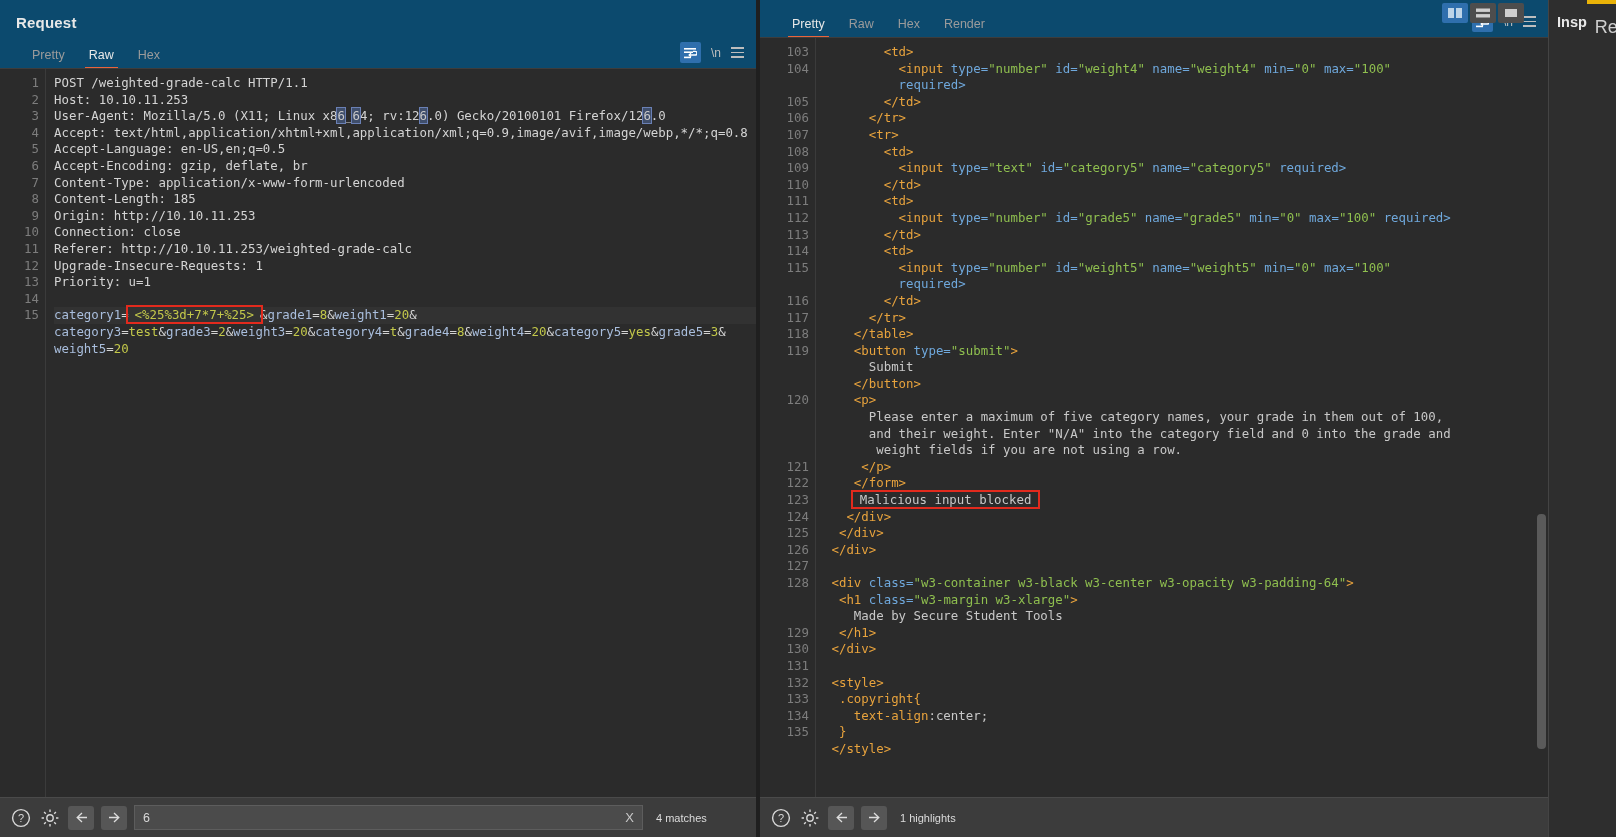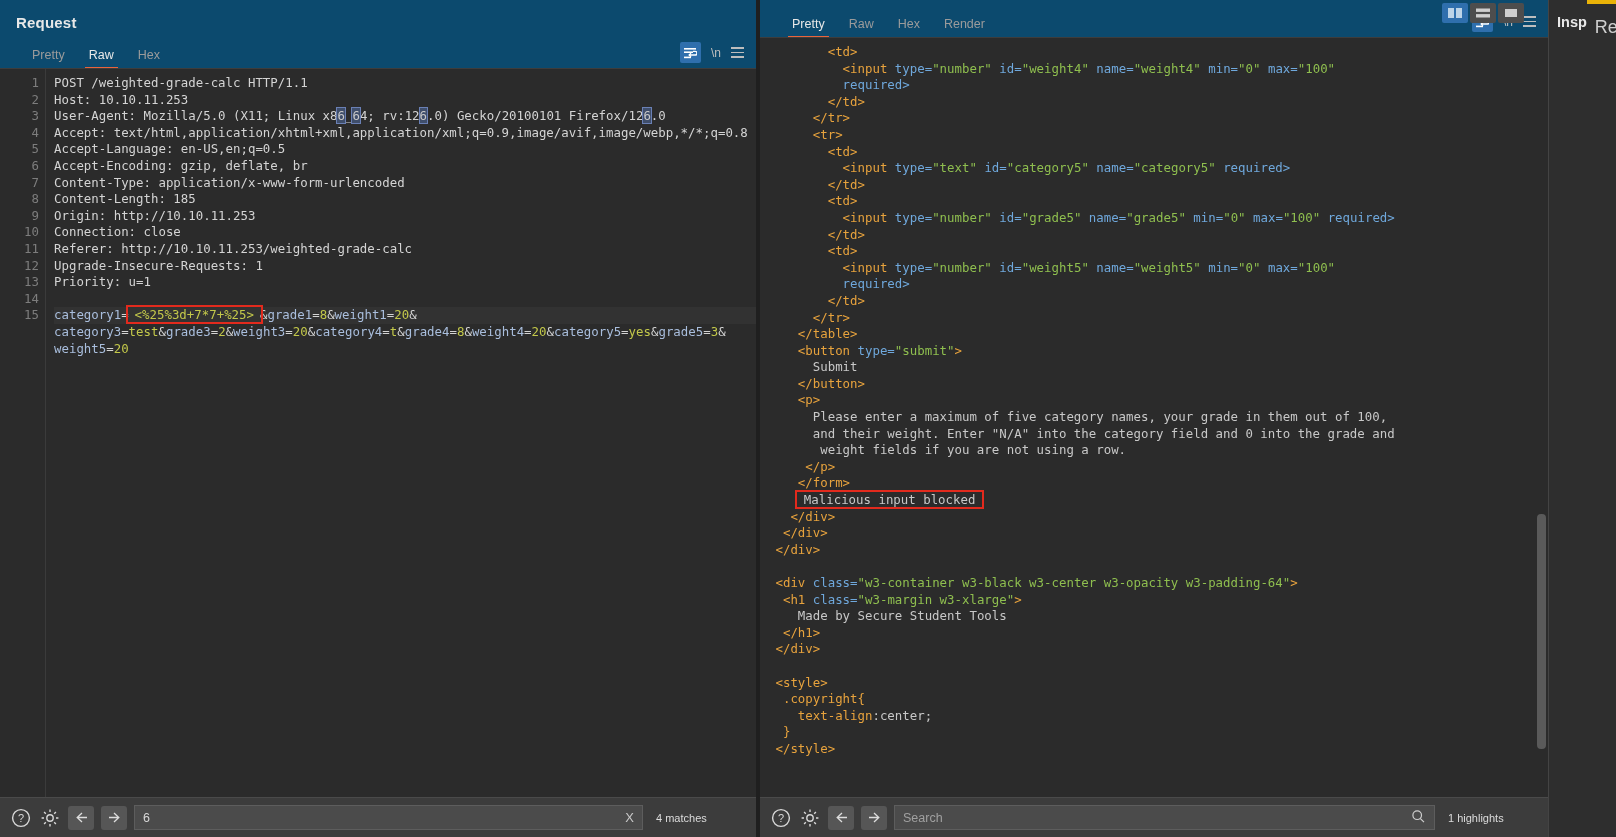--- a/index.html
+++ b/index.html
@@ -260,20 +260,62 @@
             <i></i>
             <i></i>
             <i></i>
           </div>
       </div>
     </div>
 
     <div class="panel-body">
       <div class="editor">
         <div class="editor-inner">
+          <div class="gutter wide"><span>103
+104
+
+105
+106
+107
+108
+109
+110
+111
+112
+113
+114
+115
+
+116
+117
+118
+119
+
+
+120
+
+
+
+121
+122
+123
+124
+125
+126
+127
+128
+
+
+129
+130
+131
+132
+133
+134
+135</span></div>
           <div class="code"><div class="ln">        <span class="t-tag">&lt;td&gt;</span></div><div class="ln">          <span class="t-tag">&lt;input</span> <span class="t-attr">type=</span><span class="t-val">"number"</span> <span class="t-attr">id=</span><span class="t-val">"weight4"</span> <span class="t-attr">name=</span><span class="t-val">"weight4"</span> <span class="t-attr">min=</span><span class="t-val">"0"</span> <span class="t-attr">max=</span><span class="t-val">"100"</span></div><div class="ln">          <span class="t-attr">required&gt;</span></div><div class="ln">        <span class="t-tag">&lt;/td&gt;</span></div><div class="ln">      <span class="t-tag">&lt;/tr&gt;</span></div><div class="ln">      <span class="t-tag">&lt;tr&gt;</span></div><div class="ln">        <span class="t-tag">&lt;td&gt;</span></div><div class="ln">          <span class="t-tag">&lt;input</span> <span class="t-attr">type=</span><span class="t-val">"text"</span> <span class="t-attr">id=</span><span class="t-val">"category5"</span> <span class="t-attr">name=</span><span class="t-val">"category5"</span> <span class="t-attr">required&gt;</span></div><div class="ln">        <span class="t-tag">&lt;/td&gt;</span></div><div class="ln">        <span class="t-tag">&lt;td&gt;</span></div><div class="ln">          <span class="t-tag">&lt;input</span> <span class="t-attr">type=</span><span class="t-val">"number"</span> <span class="t-attr">id=</span><span class="t-val">"grade5"</span> <span class="t-attr">name=</span><span class="t-val">"grade5"</span> <span class="t-attr">min=</span><span class="t-val">"0"</span> <span class="t-attr">max=</span><span class="t-val">"100"</span> <span class="t-attr">required&gt;</span></div><div class="ln">        <span class="t-tag">&lt;/td&gt;</span></div><div class="ln">        <span class="t-tag">&lt;td&gt;</span></div><div class="ln">          <span class="t-tag">&lt;input</span> <span class="t-attr">type=</span><span class="t-val">"number"</span> <span class="t-attr">id=</span><span class="t-val">"weight5"</span> <span class="t-attr">name=</span><span class="t-val">"weight5"</span> <span class="t-attr">min=</span><span class="t-val">"0"</span> <span class="t-attr">max=</span><span class="t-val">"100"</span></div><div class="ln">          <span class="t-attr">required&gt;</span></div><div class="ln">        <span class="t-tag">&lt;/td&gt;</span></div><div class="ln">      <span class="t-tag">&lt;/tr&gt;</span></div><div class="ln">    <span class="t-tag">&lt;/table&gt;</span></div><div class="ln">    <span class="t-tag">&lt;button</span> <span class="t-attr">type=</span><span class="t-val">"submit"</span><span class="t-tag">&gt;</span></div><div class="ln">      <span class="t-txt">Submit</span></div><div class="ln">    <span class="t-tag">&lt;/button&gt;</span></div><div class="ln">    <span class="t-tag">&lt;p&gt;</span></div><div class="ln">      <span class="t-txt">Please enter a maximum of five category names, your grade in them out of 100,</span></div><div class="ln">      <span class="t-txt">and their weight. Enter "N/A" into the category field and 0 into the grade and</span></div><div class="ln">       <span class="t-txt">weight fields if you are not using a row.</span></div><div class="ln">     <span class="t-tag">&lt;/p&gt;</span></div><div class="ln">    <span class="t-tag">&lt;/form&gt;</span></div><div class="ln">    <span class="redbox t-txt">Malicious input blocked</span></div><div class="ln">   <span class="t-tag">&lt;/div&gt;</span></div><div class="ln">  <span class="t-tag">&lt;/div&gt;</span></div><div class="ln"> <span class="t-tag">&lt;/div&gt;</span></div><div class="ln">&nbsp;</div><div class="ln"> <span class="t-tag">&lt;div</span> <span class="t-attr">class=</span><span class="t-val">"w3-container w3-black w3-center w3-opacity w3-padding-64"</span><span class="t-tag">&gt;</span></div><div class="ln">  <span class="t-tag">&lt;h1</span> <span class="t-attr">class=</span><span class="t-val">"w3-margin w3-xlarge"</span><span class="t-tag">&gt;</span></div><div class="ln">    <span class="t-txt">Made by Secure Student Tools</span></div><div class="ln">  <span class="t-tag">&lt;/h1&gt;</span></div><div class="ln"> <span class="t-tag">&lt;/div&gt;</span></div><div class="ln">&nbsp;</div><div class="ln"> <span class="t-tag">&lt;style&gt;</span></div><div class="ln">  <span class="t-tag">.copyright{</span></div><div class="ln">    <span class="t-tag">text-align</span><span class="t-txt">:center;</span></div><div class="ln">  <span class="t-tag">}</span></div><div class="ln"> <span class="t-tag">&lt;/style&gt;</span></div></div>
         </div>
         <div class="vscroll">
           <div class="thumb" style="top:470px;height:235px"></div>
         </div>
       </div>
 
       <div class="bottombar">
         <span class="circ-q">
           <svg width="22" height="22" viewBox="0 0 22 22">
@@ -292,29 +334,20 @@
         <div class="navbtn">
           <svg width="15" height="13" viewBox="0 0 15 13">
               <path d="M8 2L3.2 6.5 8 11M3.5 6.5H13" stroke="#ddd" stroke-width="1.3" fill="none"></path>
             </svg>
         </div>
         <div class="navbtn">
           <svg width="15" height="13" viewBox="0 0 15 13">
               <path d="M7 2l4.8 4.5L7 11M11.5 6.5H2" stroke="#ddd" stroke-width="1.3" fill="none"></path>
             </svg>
         </div>
-        <div class="searchfield">
-          <span class="val placeholder">Search</span>
-          <span>
-            <svg width="15" height="15" viewBox="0 0 15 15">
-                <circle cx="6.2" cy="6.2" r="4.3" stroke="#cfcfcf" stroke-width="1.2" fill="none"></circle>
-                <path d="M9.4 9.6l3.6 3.6" stroke="#cfcfcf" stroke-width="1.2"></path>
-              </svg>
-          </span>
-        </div>
         <div class="matches">1 highlights</div>
       </div>
     </div>
   </div>
 
   <div class="inspector">
     <div class="insp-title">Insp</div>
     <div class="insp-item">Requ</div>
     <div class="insp-item">Requ</div>
     <div class="insp-item">Requ</div>

